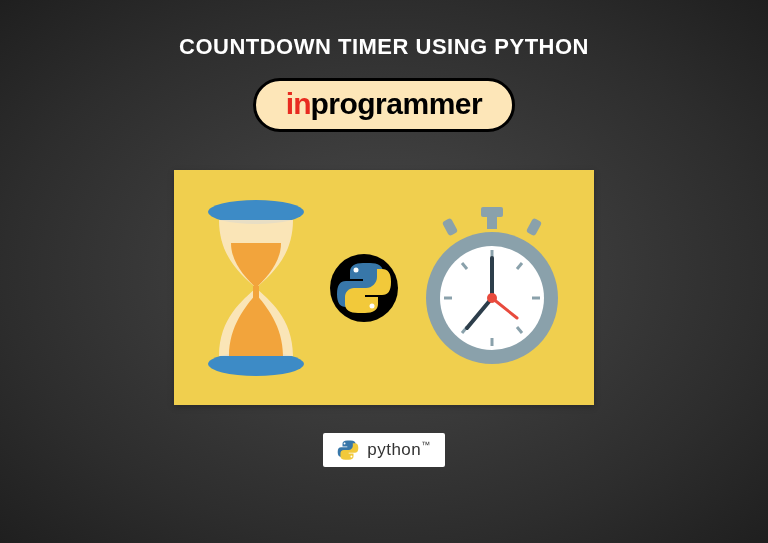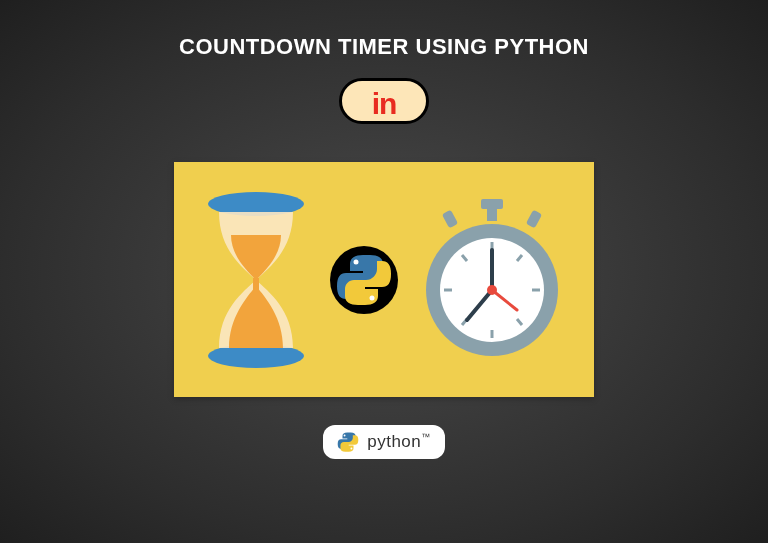--- a/index.html
+++ b/index.html
@@ -20,21 +20,21 @@
     font-weight: 800;
     letter-spacing: 0.5px;
     margin-top: 34px;
     text-align: center;
   }
   .pill {
     margin-top: 18px;
     background: #fde6b8;
     border: 3px solid #000;
     border-radius: 999px;
-    padding: 6px 30px 0 30px;
+    padding: 6px 30px 8px 30px;
     display: flex;
     align-items: baseline;
   }
   .pill .in {
     color: #e82b20;
     font-weight: 800;
     font-size: 30px;
     letter-spacing: -1px;
   }
   .pill .prog {
@@ -57,37 +57,38 @@
   .hourglass { width: 110px; height: 180px; }
   .pythoncircle { width: 70px; height: 70px; }
   .stopwatch { width: 150px; height: 170px; }
   .footerbox {
     margin-top: 28px;
     background: #ffffff;
     padding: 6px 14px;
     display: flex;
     align-items: center;
     gap: 8px;
-    border-radius: 12px;
+    border-radius: 2px;
   }
   .footerbox .txt {
     font-family: Arial, sans-serif;
     font-size: 17px;
     color: #333;
     letter-spacing: 0.5px;
   }
   .footerbox svg { width: 22px; height: 22px; }
 </style>
 </head>
 <body>
 
 <div class="title">COUNTDOWN TIMER USING PYTHON</div>
 
 <div class="pill">
   <span class="in">in</span>
+  <span class="prog">programmer</span>
 </div>
 
 <div class="card">
 
   <svg class="hourglass" viewBox="0 0 110 180">
     <ellipse cx="55" cy="14" rx="48" ry="12" fill="#3d8bc6"></ellipse>
     <ellipse cx="55" cy="166" rx="48" ry="12" fill="#3d8bc6"></ellipse>
     <path d="M18 22 C18 60 42 78 55 90 C68 78 92 60 92 22 Z" fill="#fbe7c3" opacity="0.9"></path>
     <path d="M18 158 C18 120 42 102 55 90 C68 102 92 120 92 158 Z" fill="#fbe7c3" opacity="0.9"></path>
     <path d="M30 45 C30 65 45 80 55 90 C65 80 80 65 80 45 Z" fill="#f2a43c"></path>

